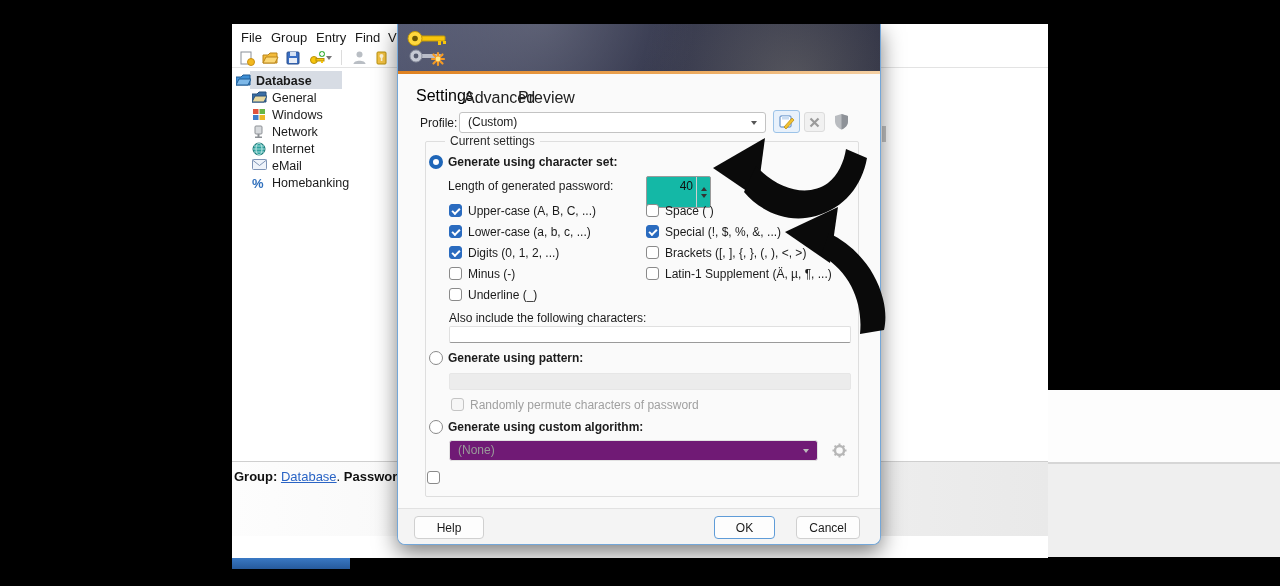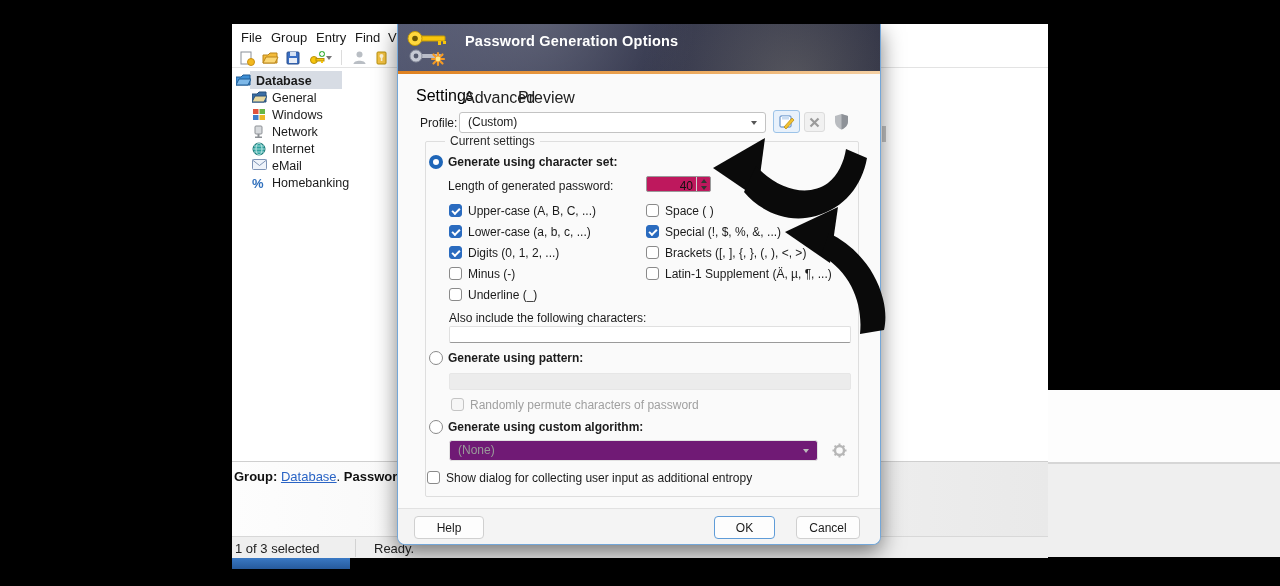--- a/index.html
+++ b/index.html
@@ -60,21 +60,21 @@
   .groupbox{position:absolute;left:27px;top:117px;width:434px;height:356px;border:1px solid #dedede;border-radius:2px;}
   .legend{position:absolute;left:47px;top:110px;background:#fafafa;padding:0 5px;font-size:12px;color:#2b2b2b;}
 
   .radio{position:absolute;width:14px;height:14px;border-radius:50%;border:1px solid #8a8a8a;background:#fff;}
   .radio.on{border:4.5px solid #1f66b8;}
   .cb{position:absolute;width:13px;height:13px;border:1px solid #8a8a8a;border-radius:3px;background:#fff;}
   .cb.on{background:#2a6bbf;border-color:#2a6bbf;}
   .cb.on::after{content:"";position:absolute;left:2px;top:2.8px;width:6px;height:3px;border-left:2px solid #fff;border-bottom:2px solid #fff;transform:rotate(-45deg);}
   .cb.disabled{border-color:#c4c4c4;background:#f6f6f6;}
 
-  .spin{position:absolute;left:248px;top:152px;width:65px;height:16px;background:#be185d;border:1px solid #9a9a9a;border-radius:2px;display:flex;}
+  .spin{position:absolute;left:248px;top:152px;width:65px;height:32px;background:#14b8a6;border:1px solid #9a9a9a;border-radius:2px;display:flex;}
   .spin .val{flex:1;text-align:right;font-size:12px;line-height:18px;padding-right:3px;color:#111;}
   .spin .btns{width:14px;border-left:1px solid #cfcfcf;display:flex;flex-direction:column;align-items:center;justify-content:center;gap:3px;}
   .tri-up{width:0;height:0;border-left:3.5px solid transparent;border-right:3.5px solid transparent;border-bottom:4px solid #333;}
   .tri-dn{width:0;height:0;border-left:3.5px solid transparent;border-right:3.5px solid transparent;border-top:4px solid #333;}
 
   .tinput{position:absolute;background:#fff;border:1px solid #e0e0e0;border-bottom:1px solid #9a9a9a;border-radius:2px;}
   .tinput.disabled{background:#ececec;border:1px solid #e6e6e6;}
 
   .footer{position:absolute;left:0;bottom:0;width:100%;height:36px;border-top:1px solid #e2e2e2;background:#f4f4f4;border-radius:0 0 8px 8px;}
   .btn{position:absolute;height:23px;background:#fdfdfd;border:1px solid #d0d0d0;border-radius:4px;font-size:12px;color:#1a1a1a;text-align:center;line-height:21px;}
@@ -230,25 +230,20 @@
 
     <div class="scroll-thumb"></div>
 
     <div class="detailpanel">
       <span class="b">Group:</span>
       <a href="#">Database</a><span>. </span>
       <span class="b">Password:</span>
       <span class="b">**</span>
     </div>
 
-    <div class="statusbar">
-      <span class="sb-left">1 of 3 selected</span>
-      <span class="sb-div"></span>
-      <span class="sb-right">Ready.</span>
-    </div>
   </div>
 
   <div id="dlg">
 
     <div class="banner">
       <svg width="50" height="40" style="position:absolute;left:7px;top:5px">
         <rect x="14" y="25" width="22" height="4" rx="1" fill="#b9bdc9"></rect>
         <rect x="31" y="29" width="3" height="4" fill="#b9bdc9"></rect>
         <circle cx="11" cy="27" r="6" fill="#c6cad5" stroke="#8d92a1"></circle>
         <circle cx="11" cy="27" r="2.4" fill="#545a6e"></circle>
@@ -258,21 +253,20 @@
         <circle cx="10" cy="9.5" r="7" fill="#ffd83d" stroke="#c49a05"></circle>
         <circle cx="10" cy="9.5" r="2.8" fill="#6b5804"></circle>
         <g stroke="#f59a23" stroke-width="2.2" stroke-linecap="round">
           <path d="M33 24 L33 36"></path>
             <path d="M27 30 L39 30"></path>
             <path d="M28.5 25.5 L37.5 34.5"></path>
             <path d="M37.5 25.5 L28.5 34.5"></path>
         </g>
         <circle cx="33" cy="30" r="2.4" fill="#fde98e"></circle>
       </svg>
-      <span class="b-title">Password Generation Options</span>
     </div>
     <div class="orange-rule"></div>
 
     <span class="tab" style="left:18px;top:63px;color:#000">Settings</span>
     <span class="tab" style="left:66px;top:65px">Advanced</span>
     <span class="tab" style="left:120px;top:65px">Preview</span>
 
     <span class="lbl" style="left:22px;top:92px">Profile:</span>
     <div class="combo" style="left:61px;top:88px;width:307px;height:21px">
       <span class="cv">(Custom)</span>
@@ -358,21 +352,20 @@
             <path d="M12 7.5 H14.5"></path>
             <path d="M2.6 2.6 L4.3 4.3"></path>
             <path d="M10.7 10.7 L12.4 12.4"></path>
             <path d="M12.4 2.6 L10.7 4.3"></path>
             <path d="M4.3 10.7 L2.6 12.4"></path>
           </g>
         </svg>
     </div>
 
     <span class="cb" style="left:29px;top:447px"></span>
-    <span class="lbl" style="left:48px;top:447px">Show dialog for collecting user input as additional entropy</span>
 
     <div class="footer">
       <button class="btn" style="left:16px;top:7px;width:70px">Help</button>
       <button class="btn default" style="left:316px;top:7px;width:61px">OK</button>
       <button class="btn" style="left:398px;top:7px;width:64px">Cancel</button>
     </div>
   </div>
 
   <svg id="arrows" viewBox="0 0 1280 586">
     <g fill="#0a0a0a">

